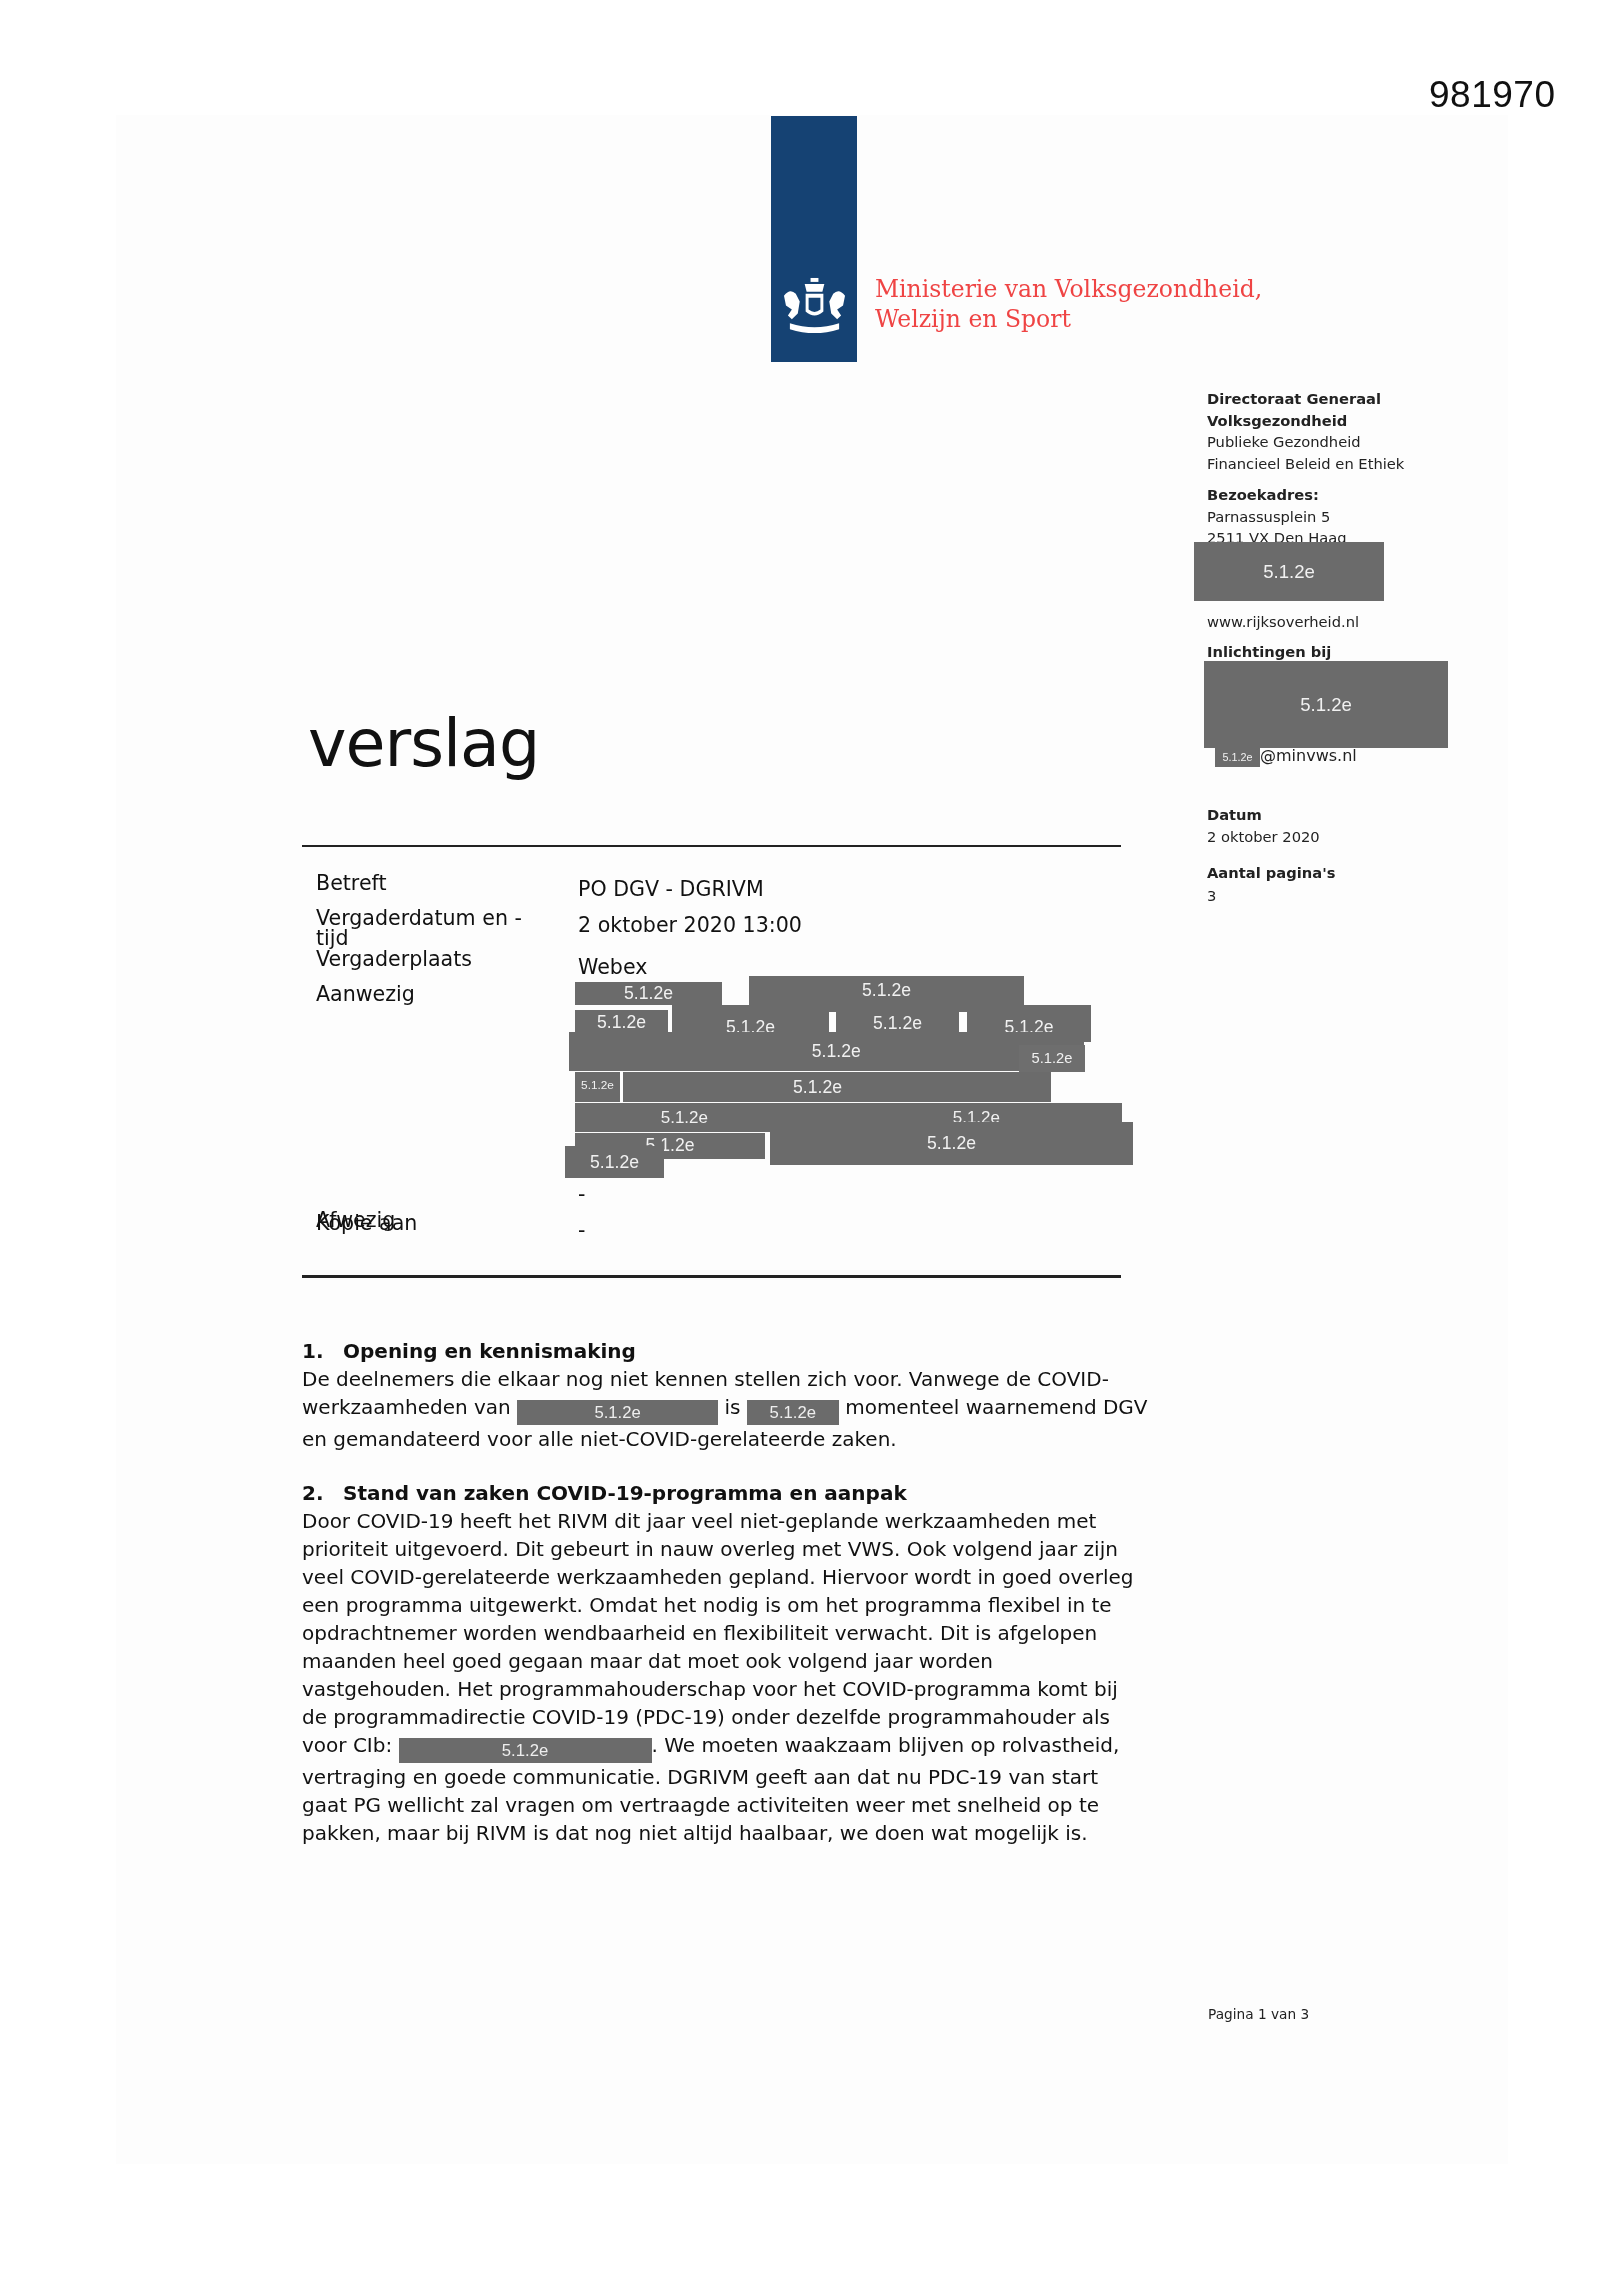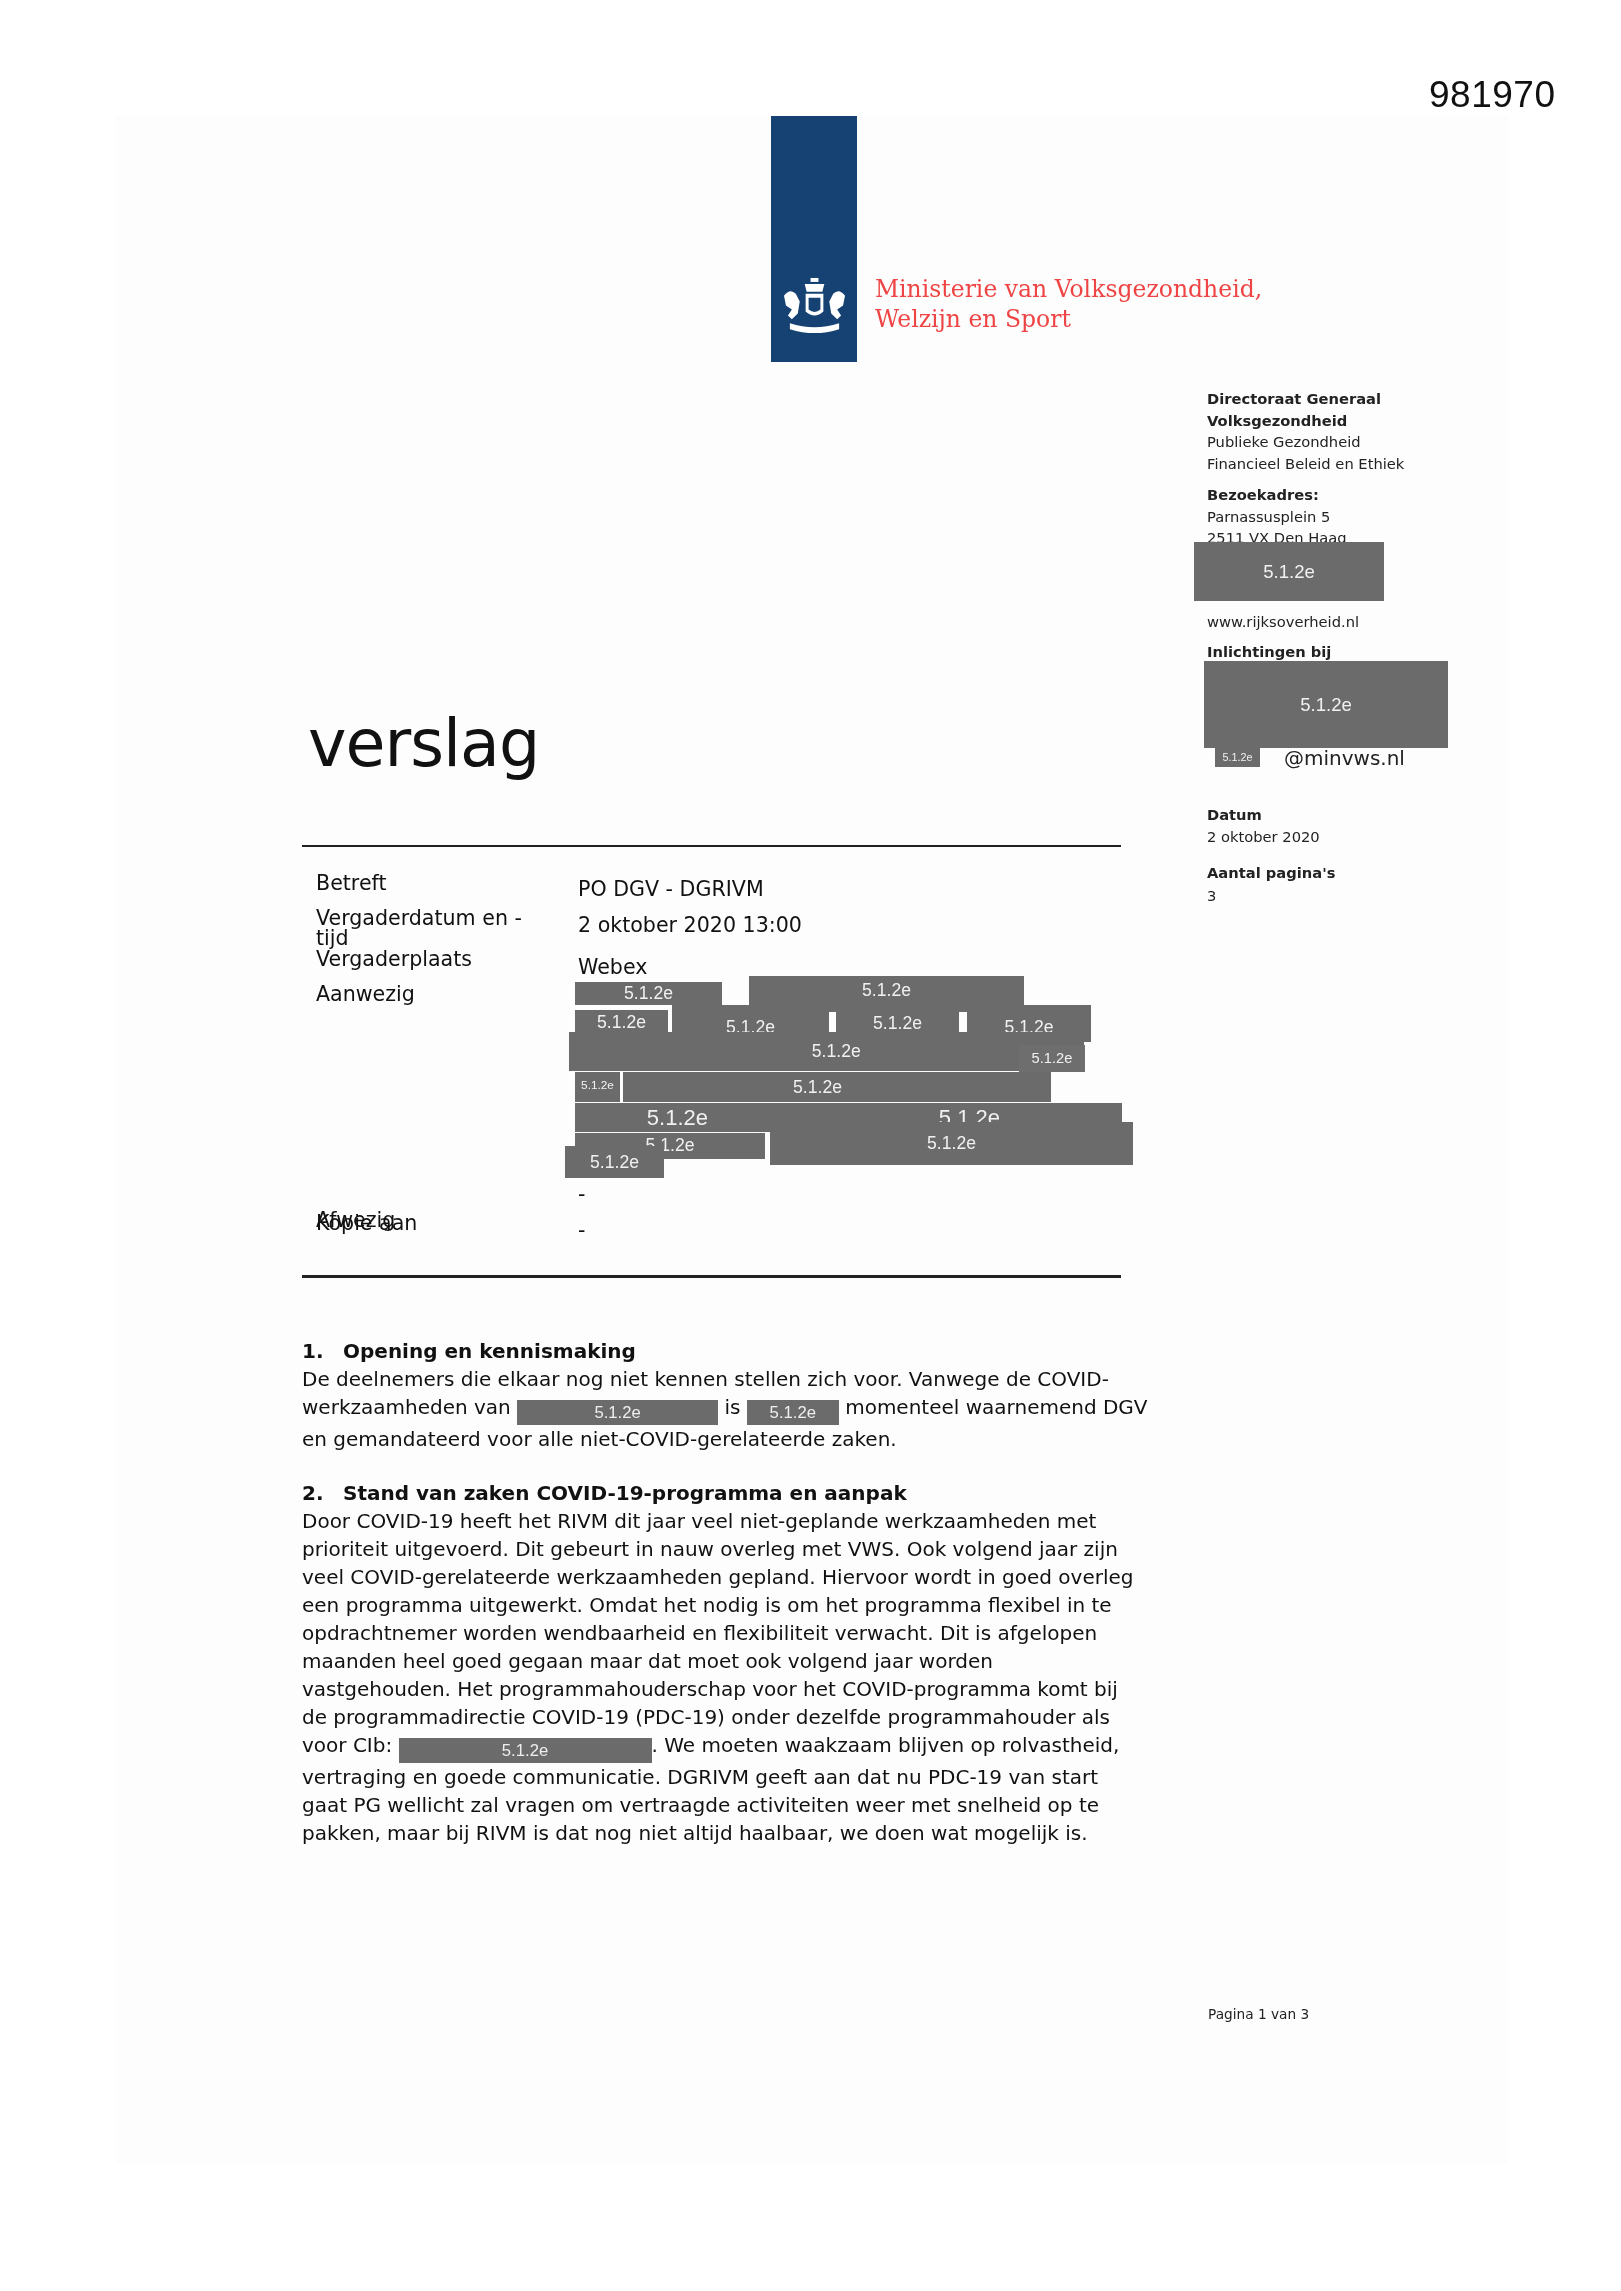--- a/index.html
+++ b/index.html
@@ -63,21 +63,21 @@
   <div class="gap"></div>
   <div class="b">Bezoekadres:</div>
   <div>Parnassusplein 5</div>
   <div>2511 VX  Den Haag</div>
 </div>
 <div class="abs redact" style="left:1194px; top:542px; width:190px; height:59px; line-height:59px; font-size:18.6px;">5.1.2e</div>
 <div class="abs" style="left:1207px; top:613px; font-size:14.7px; color:#222;">www.rijksoverheid.nl</div>
 <div class="abs" style="left:1207px; top:643px; font-size:14.7px; font-weight:bold; color:#222;">Inlichtingen bij</div>
 <div class="abs redact" style="left:1204px; top:661px; width:244px; height:87px; line-height:87px; font-size:18.6px;">5.1.2e</div>
 <div class="abs redact" style="left:1215px; top:748px; width:45px; height:18.6px; line-height:18.6px; font-size:10.8px;">5.1.2e</div>
-<div class="abs" style="left:1260px; top:746px; font-size:20px; color:#222;padding-left:24px;">@minvws.nl</div>
+<div class="abs" style="left:1260px; top:746px; font-size:16px; color:#222;">@minvws.nl</div>
 <div class="abs" style="left:1207px; top:806px; font-size:14.7px; font-weight:bold; color:#222;">Datum</div>
 <div class="abs" style="left:1207px; top:828px; font-size:14.7px; color:#222;">2 oktober 2020</div>
 <div class="abs" style="left:1207px; top:864px; font-size:14.7px; font-weight:bold; color:#222;">Aantal pagina's</div>
 <div class="abs" style="left:1207px; top:887px; font-size:14.7px; color:#222;">3</div>
 
 <div class="title">verslag</div>
 
 <div class="rule" style="top:845px; height:2px;"></div>
 
 <div class="meta-label" style="top:874px;">Betreft</div>
@@ -98,21 +98,21 @@
   <div class="abs redact" style="left:749px; top:976px; width:275px; height:36px; line-height:29px; font-size:17.6px;">5.1.2e</div>
   <div class="abs redact" style="left:575px; top:982px; width:147px; height:22.5px; line-height:22.5px; font-size:17.6px;">5.1.2e</div>
   <div class="abs redact" style="left:575px; top:1010px; width:93px; height:27.4px; line-height:25.5px; font-size:17.6px;">5.1.2e</div>
   <div class="abs redact" style="left:672px; top:1005px; width:157px; height:37px; line-height:45px; font-size:17.6px;">5.1.2e</div>
   <div class="abs redact" style="left:836px; top:1005px; width:123px; height:37px; line-height:37px; font-size:17.6px;">5.1.2e</div>
   <div class="abs redact" style="left:967px; top:1005px; width:124px; height:37px; line-height:45px; font-size:17.6px;">5.1.2e</div>
   <div class="abs redact" style="left:569px; top:1032px; width:515px; height:39px; line-height:39px; font-size:17.6px; text-indent:19.6px;">5.1.2e</div>
   <div class="abs redact" style="left:1019px; top:1045px; width:66px; height:26.5px; line-height:26.5px; font-size:14.7px; background:#6e6e6e;">5.1.2e</div>
   <div class="abs redact" style="left:575px; top:1072px; width:45px; height:30px; line-height:27.4px; font-size:11.8px;">5.1.2e</div>
   <div class="abs redact" style="left:623px; top:1072px; width:428px; height:30px; line-height:30px; font-size:17.6px; text-indent:-39px;">5.1.2e</div>
-  <div class="abs redact" style="left:575px; top:1103px; width:547px; height:29px; line-height:29px; font-size:22px; text-align:left;">
+  <div class="abs redact" style="left:575px; top:1103px; width:547px; height:29px; line-height:29px; font-size:17px; text-align:left;">
     <span style="display:inline-block; width:133px; text-align:right;">5.1.2e</span><span style="display:inline-block; width:292px; text-align:right;">5.1.2e</span>
   </div>
   <div class="abs redact" style="left:575px; top:1133px; width:190px; height:25.5px; line-height:25.5px; font-size:17.6px;">5.1.2e</div>
   <div class="abs redact" style="left:770px; top:1122px; width:363px; height:43px; line-height:43px; font-size:17.6px;">5.1.2e</div>
   <div class="abs redact" style="left:565px; top:1146px; width:99px; height:32px; line-height:32px; font-size:17.6px;">5.1.2e</div>
 </div>
 
 <div class="meta-label" style="top:1179px;margin-top:32px;">Afwezig</div>
 <div class="meta-value" style="top:1182px;">-</div>
 <div class="meta-label" style="top:1214px;">Kopie aan</div>

